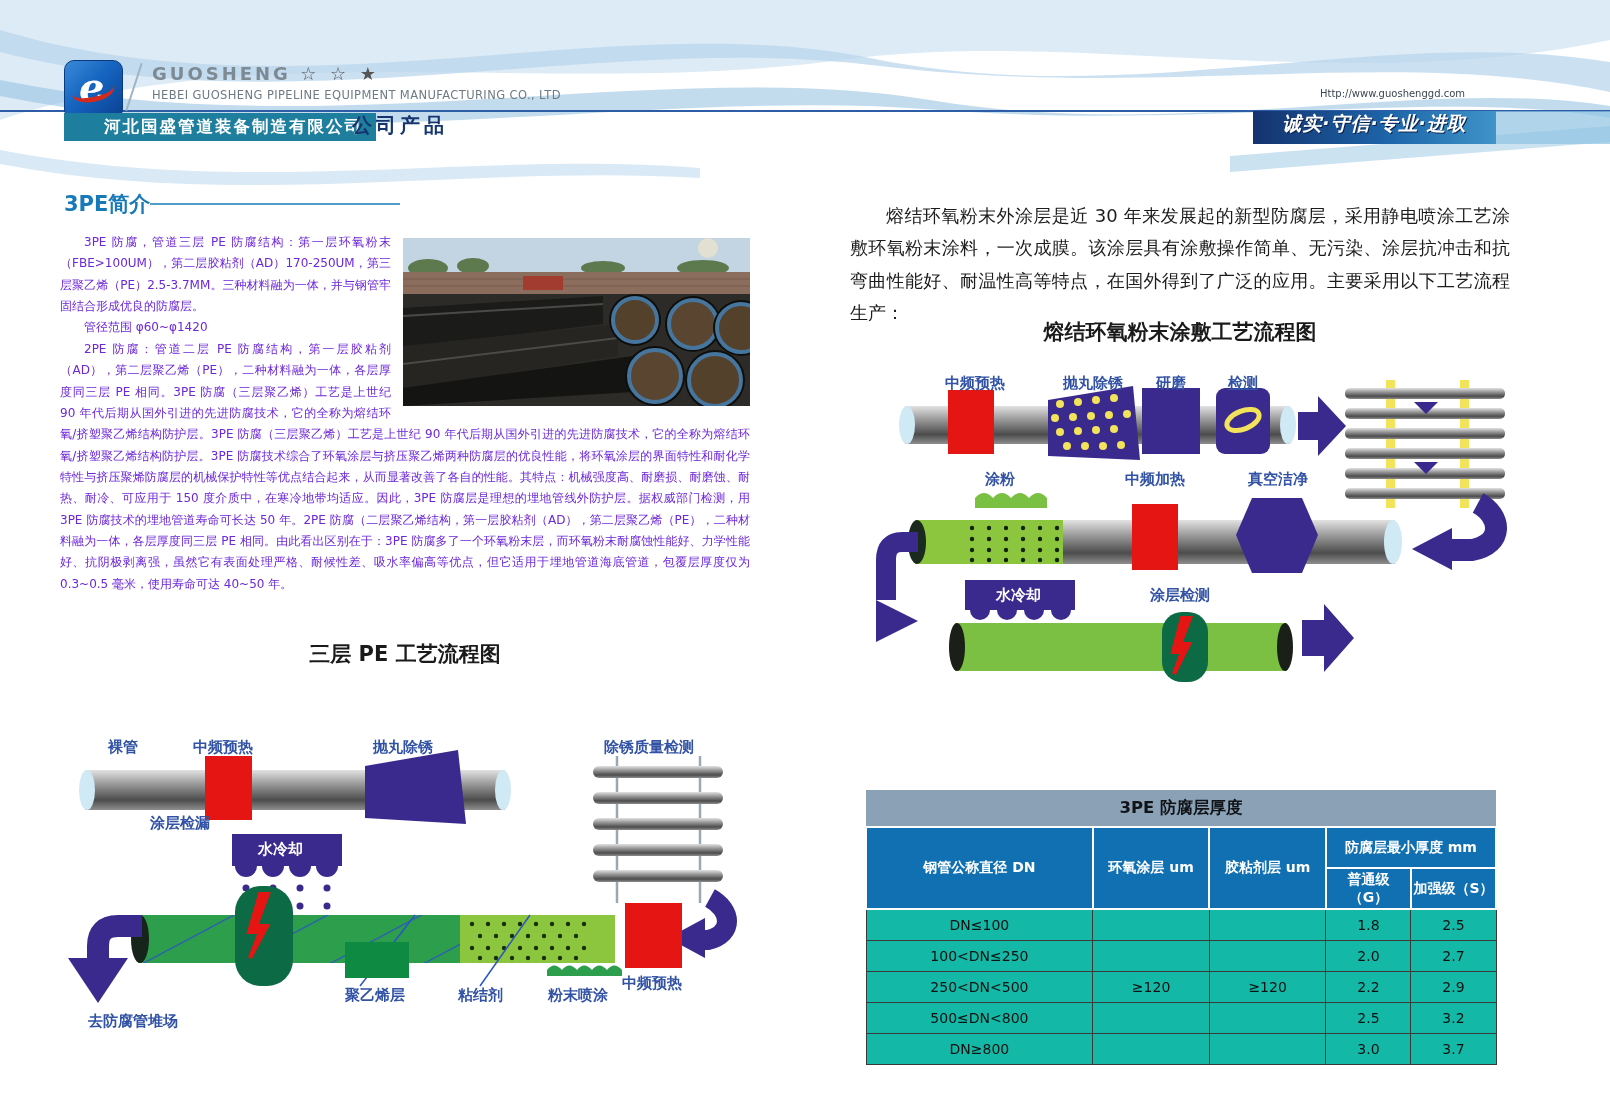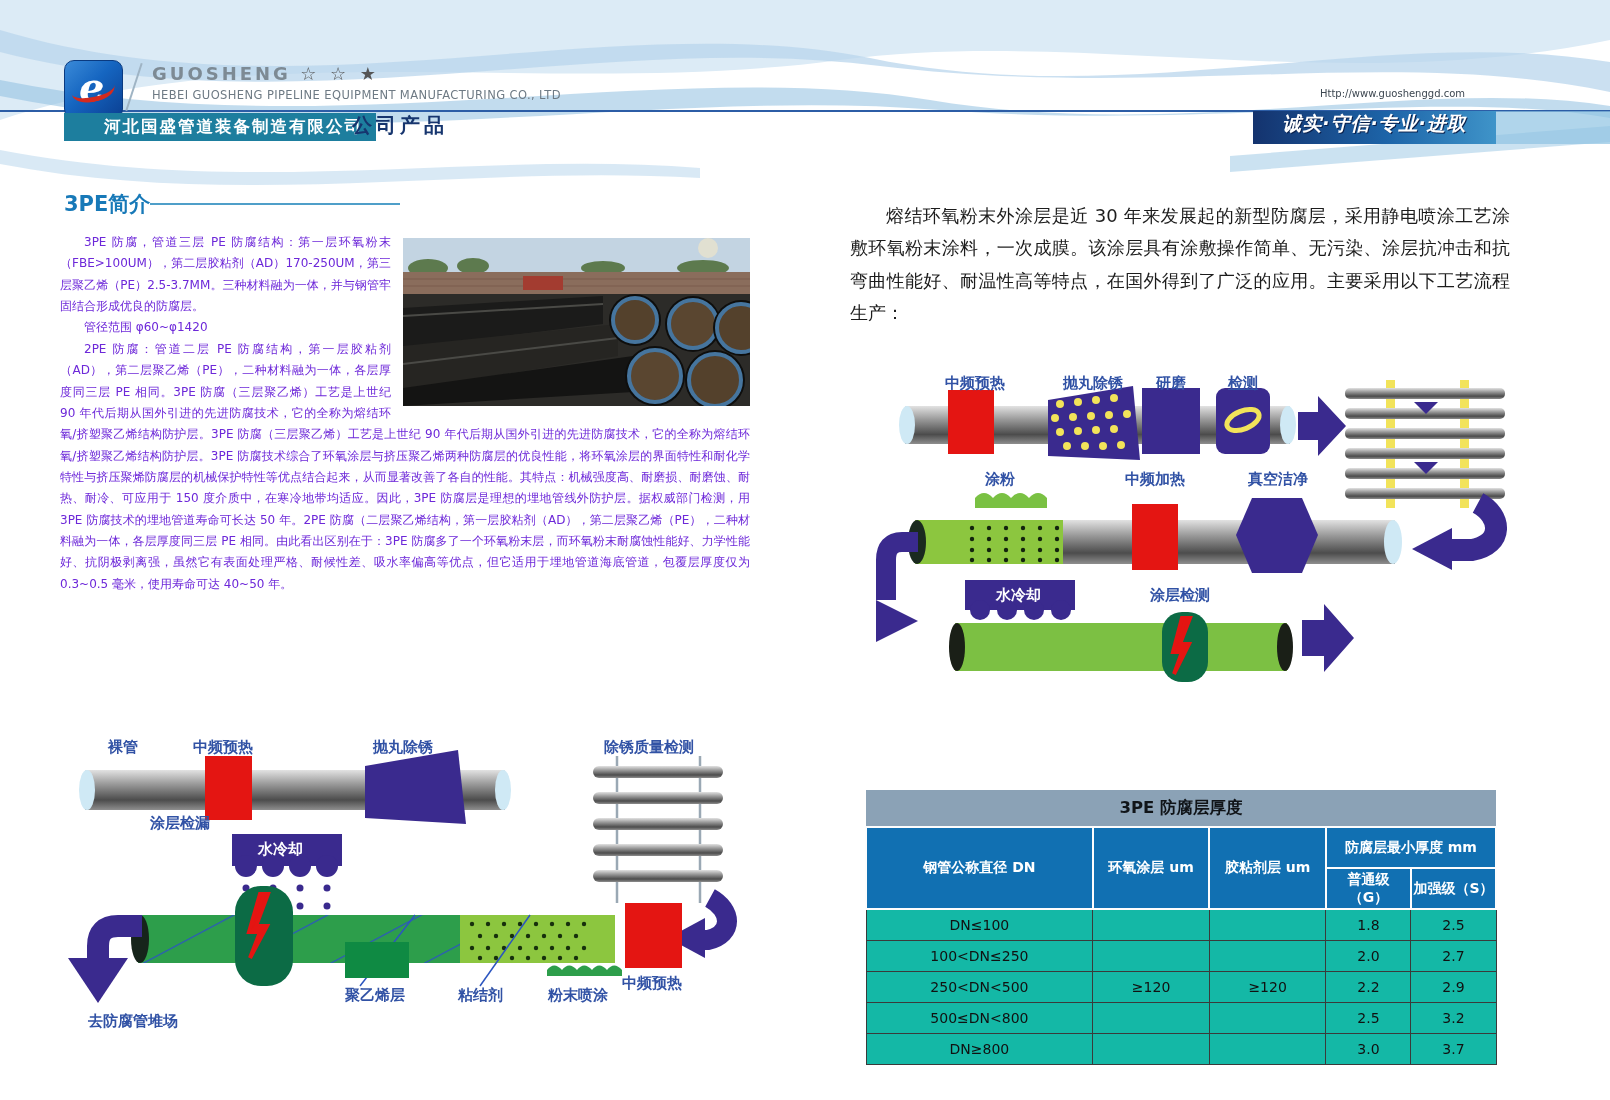--- a/index.html
+++ b/index.html
@@ -119,20 +119,21 @@
       <circle cx="312" cy="142" r="30" fill="#0e0e0d"></circle>
         <circle cx="312" cy="142" r="26" stroke="#46759e" stroke-width="4" fill="#54412c"></circle>
     </g>
   </svg>
   <p>3PE 防腐，管道三层 PE 防腐结构：第一层环氧粉末（FBE&gt;100UM），第二层胶粘剂（AD）170-250UM，第三层聚乙烯（PE）2.5-3.7MM。三种材料融为一体，并与钢管牢固结合形成优良的防腐层。</p>
   <p>管径范围 φ60~φ1420</p>
   <p>2PE 防腐：管道二层 PE 防腐结构，第一层胶粘剂（AD），第二层聚乙烯（PE），二种材料融为一体，各层厚度同三层 PE 相同。3PE 防腐（三层聚乙烯）工艺是上世纪 90 年代后期从国外引进的先进防腐技术，它的全称为熔结环氧/挤塑聚乙烯结构防护层。3PE 防腐（三层聚乙烯）工艺是上世纪 90 年代后期从国外引进的先进防腐技术，它的全称为熔结环氧/挤塑聚乙烯结构防护层。3PE 防腐技术综合了环氧涂层与挤压聚乙烯两种防腐层的优良性能，将环氧涂层的界面特性和耐化学特性与挤压聚烯防腐层的机械保护特性等优点结合起来，从而显著改善了各自的性能。其特点：机械强度高、耐磨损、耐磨蚀、耐热、耐冷、可应用于 150 度介质中，在寒冷地带均适应。因此，3PE 防腐层是理想的埋地管线外防护层。据权威部门检测，用 3PE 防腐技术的埋地管道寿命可长达 50 年。2PE 防腐（二层聚乙烯结构，第一层胶粘剂（AD），第二层聚乙烯（PE），二种材料融为一体，各层厚度同三层 PE 相同。由此看出区别在于：3PE 防腐多了一个环氧粉末层，而环氧粉末耐腐蚀性能好、力学性能好、抗阴极剥离强，虽然它有表面处理严格、耐候性差、吸水率偏高等优点，但它适用于埋地管道海底管道，包覆层厚度仅为 0.3~0.5 毫米，使用寿命可达 40~50 年。</p>
 </div>
 
 <div id="left-diagram" class="abs diagram">
+  <div class="dg-title" style="top:2px;">三层 PE 工艺流程图</div>
   <svg width="690" height="400" viewBox="0 0 690 400" style="position:absolute;top:20px;left:0;">
     <defs>
       <linearGradient id="lpipe" x1="0" y1="0" x2="0" y2="1">
         <stop offset="0" stop-color="#e2e2e2"></stop>
           <stop offset=".35" stop-color="#9a9a9a"></stop>
         <stop offset=".75" stop-color="#4c4c4c"></stop>
           <stop offset="1" stop-color="#8e8e8e"></stop>
       </linearGradient>
       <pattern id="lhatch" patternUnits="userSpaceOnUse" width="44" height="44" patternTransform="rotate(62)">
         <rect width="44" height="44" fill="#2d9e4b"></rect>
@@ -243,20 +244,21 @@
   <div class="dlbl" style="left:398px;top:348px;">粘结剂</div>
   <div class="dlbl" style="left:488px;top:348px;">粉末喷涂</div>
   <div class="dlbl" style="left:28px;top:374px;">去防腐管堆场</div>
 </div>
 
 <div id="right-intro" class="abs">
   <p>熔结环氧粉末外涂层是近 30 年来发展起的新型防腐层，采用静电喷涂工艺涂敷环氧粉末涂料，一次成膜。该涂层具有涂敷操作简单、无污染、涂层抗冲击和抗弯曲性能好、耐温性高等特点，在国外得到了广泛的应用。主要采用以下工艺流程生产：</p>
 </div>
 
 <div id="right-diagram" class="abs diagram">
+  <div class="dg-title" style="top:10px;">熔结环氧粉末涂敷工艺流程图</div>
   <svg width="660" height="382" viewBox="0 0 660 382" style="position:absolute;top:0;left:0;">
     <defs>
       <linearGradient id="rpipe" x1="0" y1="0" x2="0" y2="1">
         <stop offset="0" stop-color="#e2e2e2"></stop>
           <stop offset=".35" stop-color="#9a9a9a"></stop>
         <stop offset=".75" stop-color="#4c4c4c"></stop>
           <stop offset="1" stop-color="#8e8e8e"></stop>
       </linearGradient>
     </defs>
 

